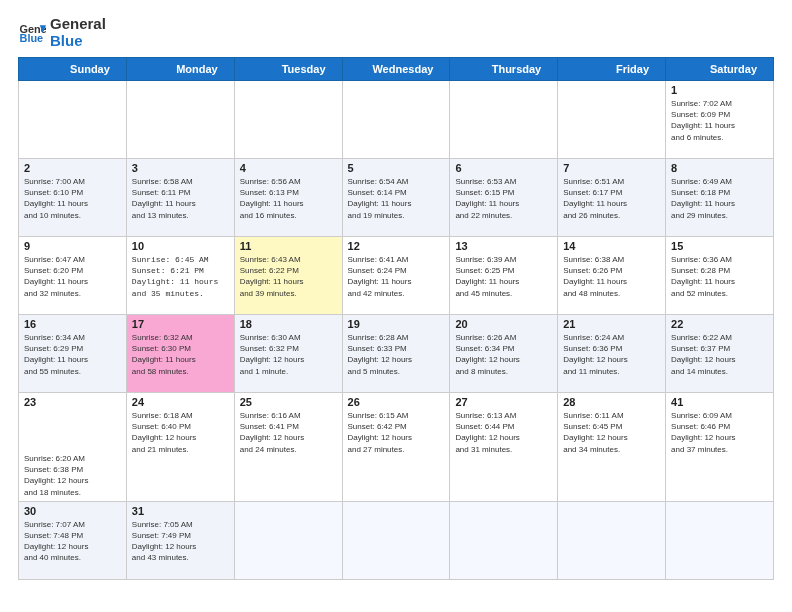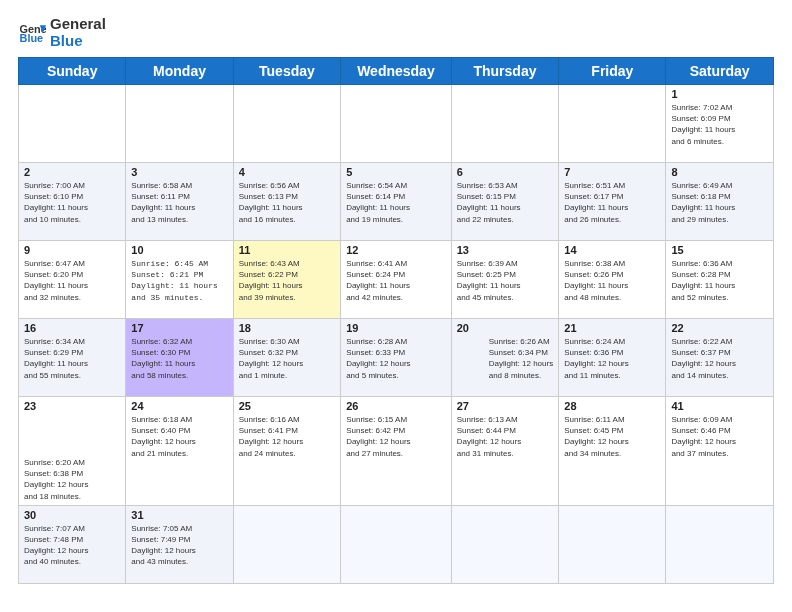--- a/index.html
+++ b/index.html
@@ -46,23 +46,23 @@
       color: #555;
     }
     .calendar {
       width: 100%;
       border-collapse: collapse;
       border: 1px solid #ccc;
     }
     .calendar th {
       background: #1a73c8;
       color: #fff;
-      font-size: 14px;
+      font-size: 11px;
       font-weight: bold;
-      text-align: center;
+      text-align: right;
       padding: 5px 16px;
       border: 1px solid #1565a8;
     }
     .calendar td {
       vertical-align: top;
       border: 1px solid #ccc;
       padding: 3px 5px;
       font-size: 8.5px;
       color: #333;
       width: calc(100% / 7);
@@ -238,21 +238,21 @@
           </td>
         </tr>
         <tr>
           <td style="background: rgb(240, 244, 250);">
             <span class="day-num">16</span>
             <div class="day-info" style="white-space: pre-line;">Sunrise: 6:34 AM
 Sunset: 6:29 PM
 Daylight: 11 hours
 and 55 minutes.</div>
           </td>
-          <td style="background: #c4b5fd;">
+          <td style="background: #f9a8d4;">
             <span class="day-num">17</span>
             <div class="day-info" style="white-space: pre-line;">Sunrise: 6:32 AM
 Sunset: 6:30 PM
 Daylight: 11 hours
 and 58 minutes.</div>
           </td>
           <td style="background: rgb(240, 244, 250);">
             <span class="day-num">18</span>
             <div class="day-info" style="white-space: pre-line;">Sunrise: 6:30 AM
 Sunset: 6:32 PM
@@ -261,21 +261,21 @@
           </td>
           <td style="background: rgb(240, 244, 250);">
             <span class="day-num">19</span>
             <div class="day-info" style="white-space: pre-line;">Sunrise: 6:28 AM
 Sunset: 6:33 PM
 Daylight: 12 hours
 and 5 minutes.</div>
           </td>
           <td style="background: rgb(240, 244, 250);">
             <span class="day-num">20</span>
-            <div class="day-info" style="white-space: pre-line; margin-left: 32px;">Sunrise: 6:26 AM
+            <div class="day-info" style="white-space: pre-line;">Sunrise: 6:26 AM
 Sunset: 6:34 PM
 Daylight: 12 hours
 and 8 minutes.</div>
           </td>
           <td style="background: rgb(240, 244, 250);">
             <span class="day-num">21</span>
             <div class="day-info" style="white-space: pre-line;">Sunrise: 6:24 AM
 Sunset: 6:36 PM
 Daylight: 12 hours
 and 11 minutes.</div>

